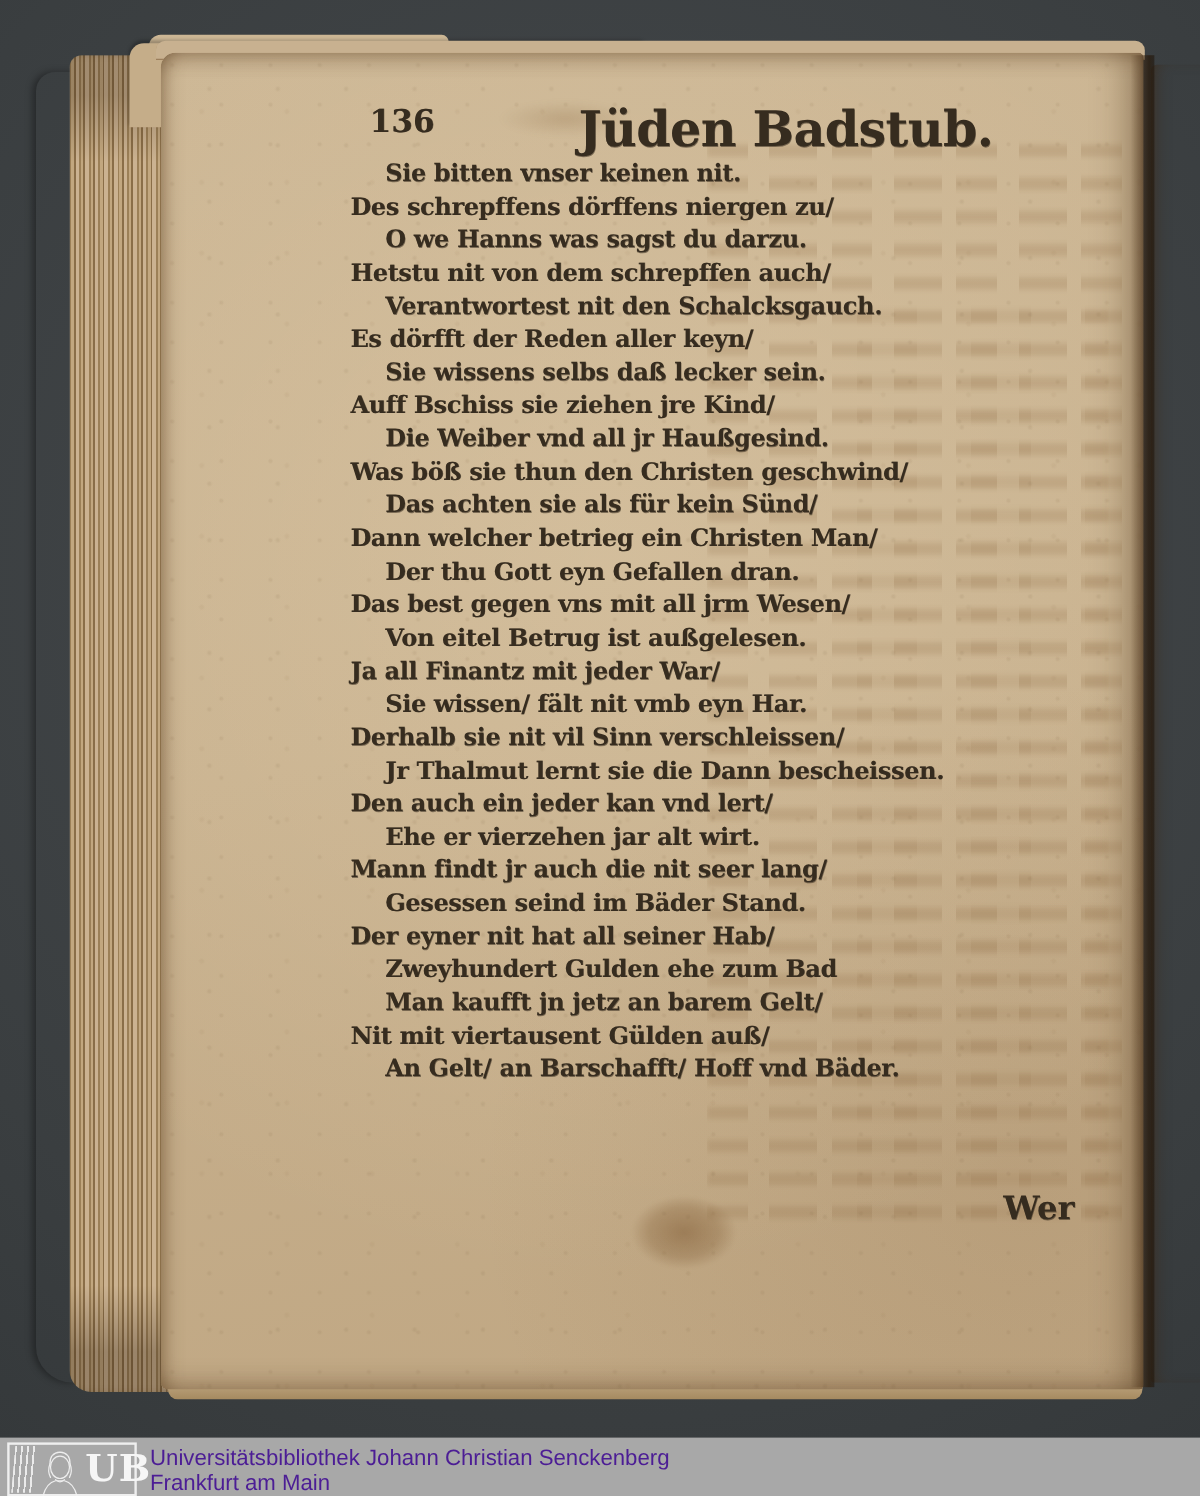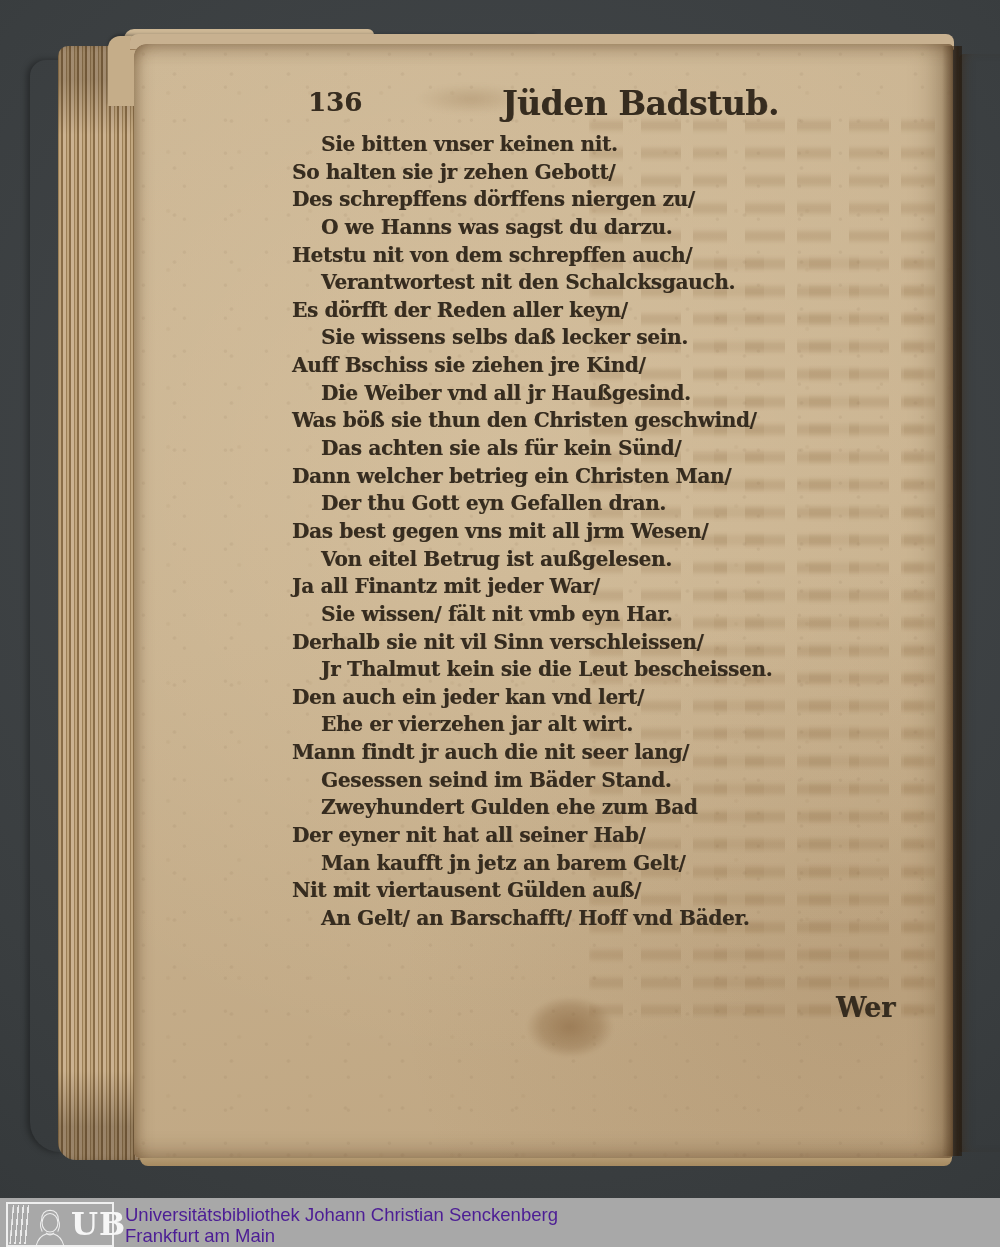--- a/index.html
+++ b/index.html
@@ -72,21 +72,21 @@
   .bleed-2 { left:560px; top:200px; width:230px; height:780px; opacity:.5;
           -webkit-mask-image: repeating-linear-gradient(90deg, transparent 0 20px, #000 20px 70px, transparent 70px 95px);
           mask-image: repeating-linear-gradient(90deg, transparent 0 20px, #000 20px 70px, transparent 70px 95px); }
   .smudge-header { position:absolute; left:282px; top:40px; width:110px; height:30px; border-radius:50%;
           background: radial-gradient(ellipse, rgba(125,90,50,.22), transparent 70%); filter:blur(2px); }
 
   
   .ink { color:#362c1f; font-family:"DejaVu Serif", serif; font-weight:bold;
          text-shadow:.4px .4px 0 rgba(54,44,31,.55); white-space:nowrap; }
   .page-number { position:absolute; left:150px; top:43px; font-size:26px;margin-left:24px; }
-  .running-title { position:absolute; left:368px; top:40px; font-size:33px; letter-spacing:-.5px; }
+  .running-title { position:absolute; left:348px; top:40px; font-size:41px; letter-spacing:-.5px; }
   .poem { position:absolute; left:158px; top:87px; width:640px; }
   .poem-line { height:27.65px; line-height:27.65px; font-size:20px; letter-spacing:-.3px; }
   .poem-line.indent { padding-left:29px; }
   .catchword { position:absolute; left:702px; top:948px; font-size:27px; }
 
   .stain { position:absolute; left:393px; top:953px; width:86px; height:60px; border-radius:50%;
            background: radial-gradient(ellipse at 50% 50%, rgba(122,84,44,.5) 0%, rgba(128,92,52,.3) 48%, rgba(128,92,52,0) 72%);
            filter:blur(1.5px); }
 
   
@@ -120,45 +120,44 @@
     <div class="page">
       <div class="bleed bleed-1"></div>
       <div class="bleed bleed-2"></div>
       <div class="smudge-header"></div>
 
       <div class="page-number ink">136</div>
       <div class="running-title ink">Jüden Badstub.</div>
 
       <div class="poem">
           <div class="poem-line ink indent">Sie bitten vnser keinen nit.</div>
-          <div class="poem-line ink">So halten sie jr zehen Gebott/</div>
           <div class="poem-line ink">Des schrepffens dörffens niergen zu/</div>
           <div class="poem-line ink indent">O we Hanns was sagst du darzu.</div>
           <div class="poem-line ink">Hetstu nit von dem schrepffen auch/</div>
           <div class="poem-line ink indent">Verantwortest nit den Schalcksgauch.</div>
           <div class="poem-line ink">Es dörfft der Reden aller keyn/</div>
           <div class="poem-line ink indent">Sie wissens selbs daß lecker sein.</div>
           <div class="poem-line ink">Auff Bschiss sie ziehen jre Kind/</div>
           <div class="poem-line ink indent">Die Weiber vnd all jr Haußgesind.</div>
           <div class="poem-line ink">Was böß sie thun den Christen geschwind/</div>
           <div class="poem-line ink indent">Das achten sie als für kein Sünd/</div>
           <div class="poem-line ink">Dann welcher betrieg ein Christen Man/</div>
           <div class="poem-line ink indent">Der thu Gott eyn Gefallen dran.</div>
           <div class="poem-line ink">Das best gegen vns mit all jrm Wesen/</div>
           <div class="poem-line ink indent">Von eitel Betrug ist außgelesen.</div>
           <div class="poem-line ink">Ja all Finantz mit jeder War/</div>
           <div class="poem-line ink indent">Sie wissen/ fält nit vmb eyn Har.</div>
           <div class="poem-line ink">Derhalb sie nit vil Sinn verschleissen/</div>
-          <div class="poem-line ink indent">Jr Thalmut kein sie die Leut bescheissen.</div>
+          <div class="poem-line ink indent">Jr Thalmut lernt sie die Dann bescheissen.</div>
           <div class="poem-line ink">Den auch ein jeder kan vnd lert/</div>
           <div class="poem-line ink indent">Ehe er vierzehen jar alt wirt.</div>
           <div class="poem-line ink">Mann findt jr auch die nit seer lang/</div>
           <div class="poem-line ink indent">Gesessen seind im Bäder Stand.</div>
+          <div class="poem-line ink">Der eyner nit hat all seiner Hab/</div>
           <div class="poem-line ink indent">Zweyhundert Gulden ehe zum Bad</div>
-          <div class="poem-line ink">Der eyner nit hat all seiner Hab/</div>
           <div class="poem-line ink indent">Man kaufft jn jetz an barem Gelt/</div>
           <div class="poem-line ink">Nit mit viertausent Gülden auß/</div>
           <div class="poem-line ink indent">An Gelt/ an Barschafft/ Hoff vnd Bäder.</div>
         </div>
 
       <div class="catchword ink">Wer</div>
 
       <div class="stain"></div>
     </div>
 

